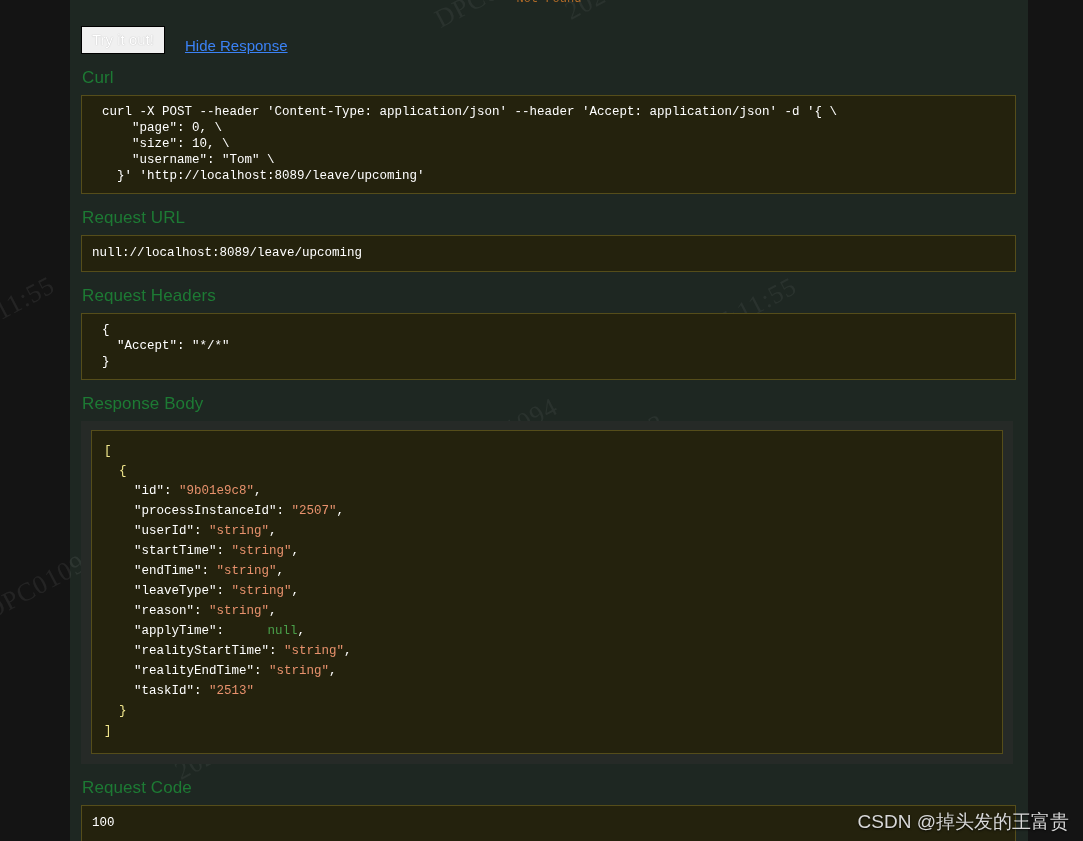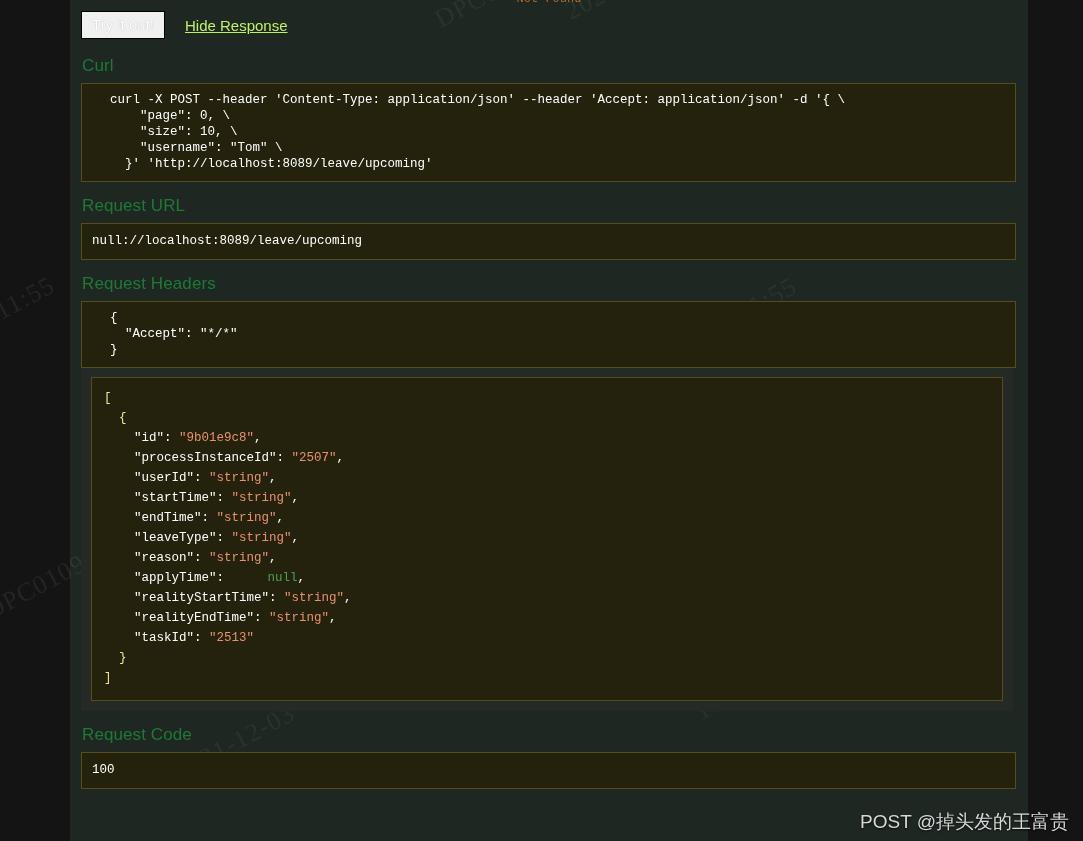--- a/index.html
+++ b/index.html
@@ -33,41 +33,41 @@
 
   .inner {
     position: relative;
     padding: 0 12px 0 11px;
     z-index: 3;
   }
 
   
   .action-row {
     display: flex;
-    align-items: center;
-    padding-top: 8px;
+    align-items: flex-end;
+    padding-top: 20px;
     height: 34px;
   }
 
   .tryit-btn {
     background: #f0f0f0;
     color: #ffffff;
     border: 1px solid #000000;
     font-size: 15px;
     font-family: "Liberation Sans", sans-serif;
     padding: 4px 10px 5px 10px;
     line-height: 17px;
     cursor: pointer;
     border-radius: 0;
     text-shadow: 0 0 1px rgba(160,160,160,0.9);
   }
 
   .hide-resp {
     margin-left: 20px;
-    color: #bef264;
+    color: #3b82f6;
     font-size: 15px;
     text-decoration: underline;
     cursor: pointer;
   }
 
   
   h4.sect {
     color: #1d7a34;
     font-size: 17px;
     font-weight: normal;
@@ -78,21 +78,21 @@
 
   
   pre.code {
     margin: 0;
     background: #24220d;
     border: 1px solid #554d1a;
     color: #ffffff;
     font-family: "Liberation Mono", "DejaVu Sans Mono", monospace;
     font-size: 12.5px;
     line-height: 16px;
-    padding: 8px 10px 9px 28px;
+    padding: 8px 10px 9px 20px;
     white-space: pre;
     overflow: hidden;
     box-sizing: border-box;
   }
 
   pre.code.url-box { padding: 9px 10px 10px 10px; }
 
   
   .respbody-wrap {
     background: #262a27;
@@ -190,20 +190,21 @@
   }' 'http://localhost:8089/leave/upcoming'</pre>
 
       <h4 class="sect">Request URL</h4>
       <pre class="code url-box">null://localhost:8089/leave/upcoming</pre>
 
       <h4 class="sect">Request Headers</h4>
       <pre class="code">{
   "Accept": "*/*"
 }</pre>
 
+      <h4 class="sect">Response Body</h4>
       <div class="respbody-wrap">
         <pre class="code respbody" id="respbody"><span class="br">[</span>
   <span class="br">{</span>
     <span class="k">"id"</span><span class="p">: </span><span class="s">"9b01e9c8"</span><span class="p">,</span>
     <span class="k">"processInstanceId"</span><span class="p">: </span><span class="s">"2507"</span><span class="p">,</span>
     <span class="k">"userId"</span><span class="p">: </span><span class="s">"string"</span><span class="p">,</span>
     <span class="k">"startTime"</span><span class="p">: </span><span class="s">"string"</span><span class="p">,</span>
     <span class="k">"endTime"</span><span class="p">: </span><span class="s">"string"</span><span class="p">,</span>
     <span class="k">"leaveType"</span><span class="p">: </span><span class="s">"string"</span><span class="p">,</span>
     <span class="k">"reason"</span><span class="p">: </span><span class="s">"string"</span><span class="p">,</span>
@@ -214,15 +215,15 @@
   <span class="br">}</span>
 <span class="br">]</span></pre>
       </div>
 
       <h4 class="sect">Request Code</h4>
       <pre class="code url-box">100</pre>
 
     </div>
   </div>
 
-  <div class="csdn">POST @掉头发的王富贵</div>
+  <div class="csdn">CSDN @掉头发的王富贵</div>
 
 </div>
 
 </body></html>

